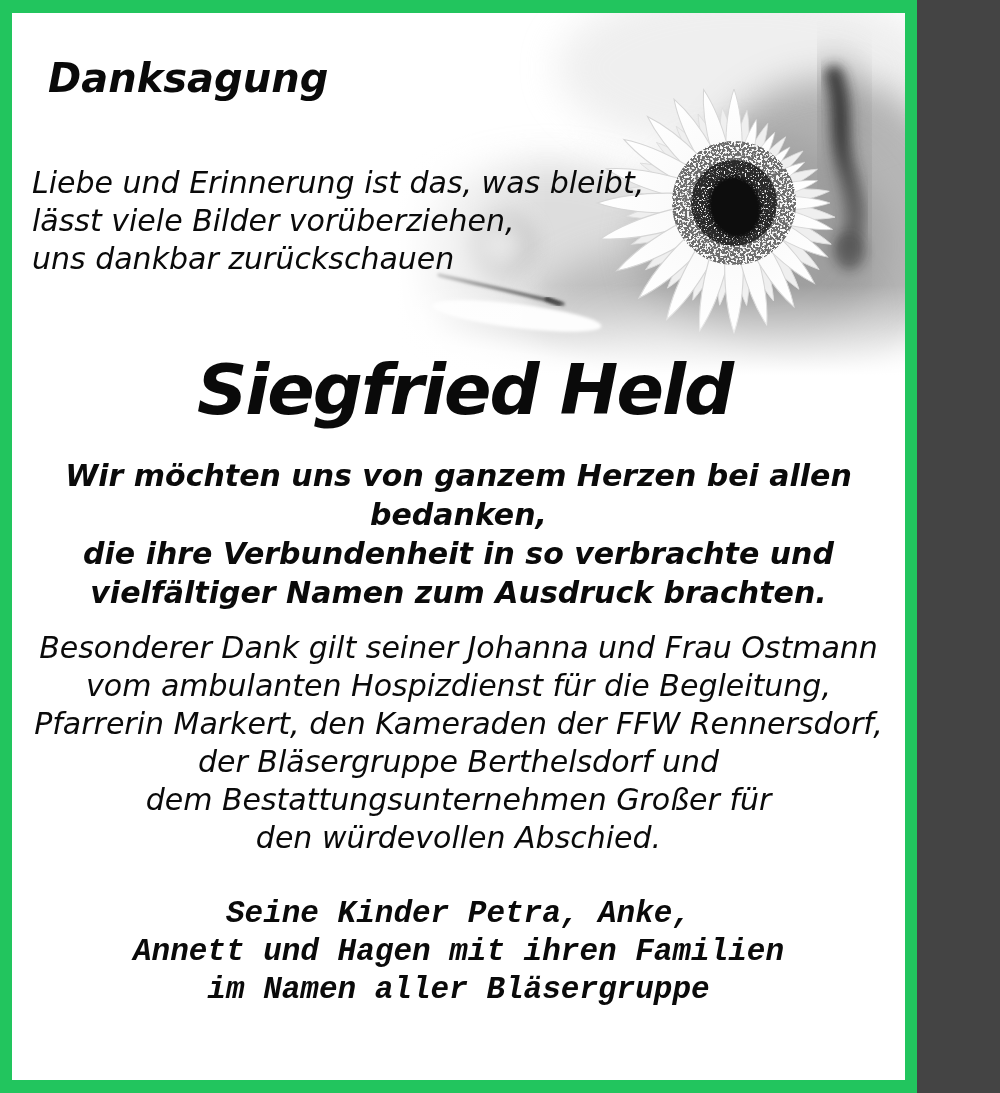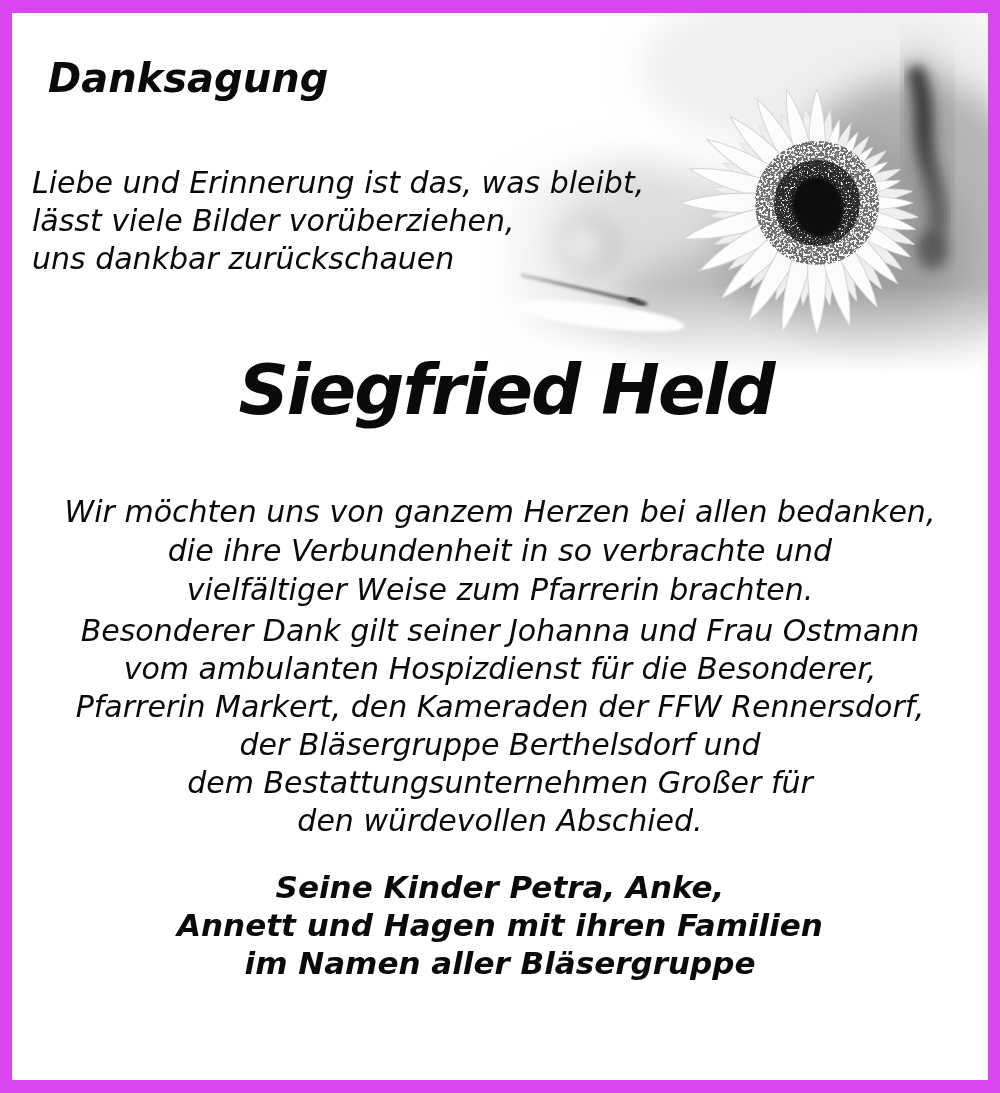--- a/index.html
+++ b/index.html
@@ -1,22 +1,22 @@
 <!DOCTYPE html>
 <html><head>
 <meta charset="utf-8">
 <style>
   html, body { margin: 0; padding: 0; background: #444; }
   * { box-sizing: border-box; }
 
   .ad-frame {
     position: relative;
-    width: 1000px;
+    width: 917px;
     height: 1093px;
-    background: #d946ef;
+    background: #22c55e;
     font-family: "DejaVu Sans", "Liberation Sans", sans-serif;
     font-style: italic;
     color: #0a0a0a;
   }
 
   .ad-page {
     position: absolute;
     left: 12px; top: 13px; right: 12px; bottom: 13px;
     background: #ffffff;
     overflow: hidden;
@@ -51,29 +51,30 @@
     font-size: 70px;
     line-height: 84px;
     font-weight: 700;
     letter-spacing: -2px;
   }
 
   .para {
     text-align: center;
     font-size: 30px;
   }
-  .para-thanks   { margin-top: 60px; line-height: 39px; }
-  .para-special  { margin-top: 3px; line-height: 38px; }
+  .para-thanks   { margin-top: 24px; line-height: 39px; font-weight: bold; }
+  .para-special  { margin-top: 17px; line-height: 38px; }
 
   .signature {
-    margin-top: 28px;
+    margin-top: 38px;
     text-align: center;
     font-size: 31px;
     line-height: 38px;
     font-weight: 700;
+    font-family: Liberation Mono, monospace;
   }
 </style>
 </head>
 <body>
 
 <div class="ad-frame">
   <div class="ad-page">
 
     <div class="photo">
       <svg width="508" height="362" viewBox="0 0 508 362" xmlns="http://www.w3.org/2000/svg">
@@ -215,26 +216,26 @@
         <div>Liebe und Erinnerung ist das, was bleibt,</div>
         <div>lässt viele Bilder vorüberziehen,</div>
         <div>uns dankbar zurückschauen</div>
       </div>
 
       <h2 class="deceased-name">Siegfried Held</h2>
 
       <div class="para para-thanks">
         <div>Wir möchten uns von ganzem Herzen bei allen bedanken,</div>
         <div>die ihre Verbundenheit in so verbrachte und</div>
-        <div>vielfältiger Weise zum Pfarrerin brachten.</div>
+        <div>vielfältiger Namen zum Ausdruck brachten.</div>
       </div>
 
       <div class="para para-special">
         <div>Besonderer Dank gilt seiner Johanna und Frau Ostmann</div>
-        <div>vom ambulanten Hospizdienst für die Besonderer,</div>
+        <div>vom ambulanten Hospizdienst für die Begleitung,</div>
         <div>Pfarrerin Markert, den Kameraden der FFW Rennersdorf,</div>
         <div>der Bläsergruppe Berthelsdorf und</div>
         <div>dem Bestattungsunternehmen Großer für</div>
         <div>den würdevollen Abschied.</div>
       </div>
 
       <div class="signature">
         <div>Seine Kinder Petra, Anke,</div>
         <div>Annett und Hagen mit ihren Familien</div>
         <div>im Namen aller Bläsergruppe</div>

